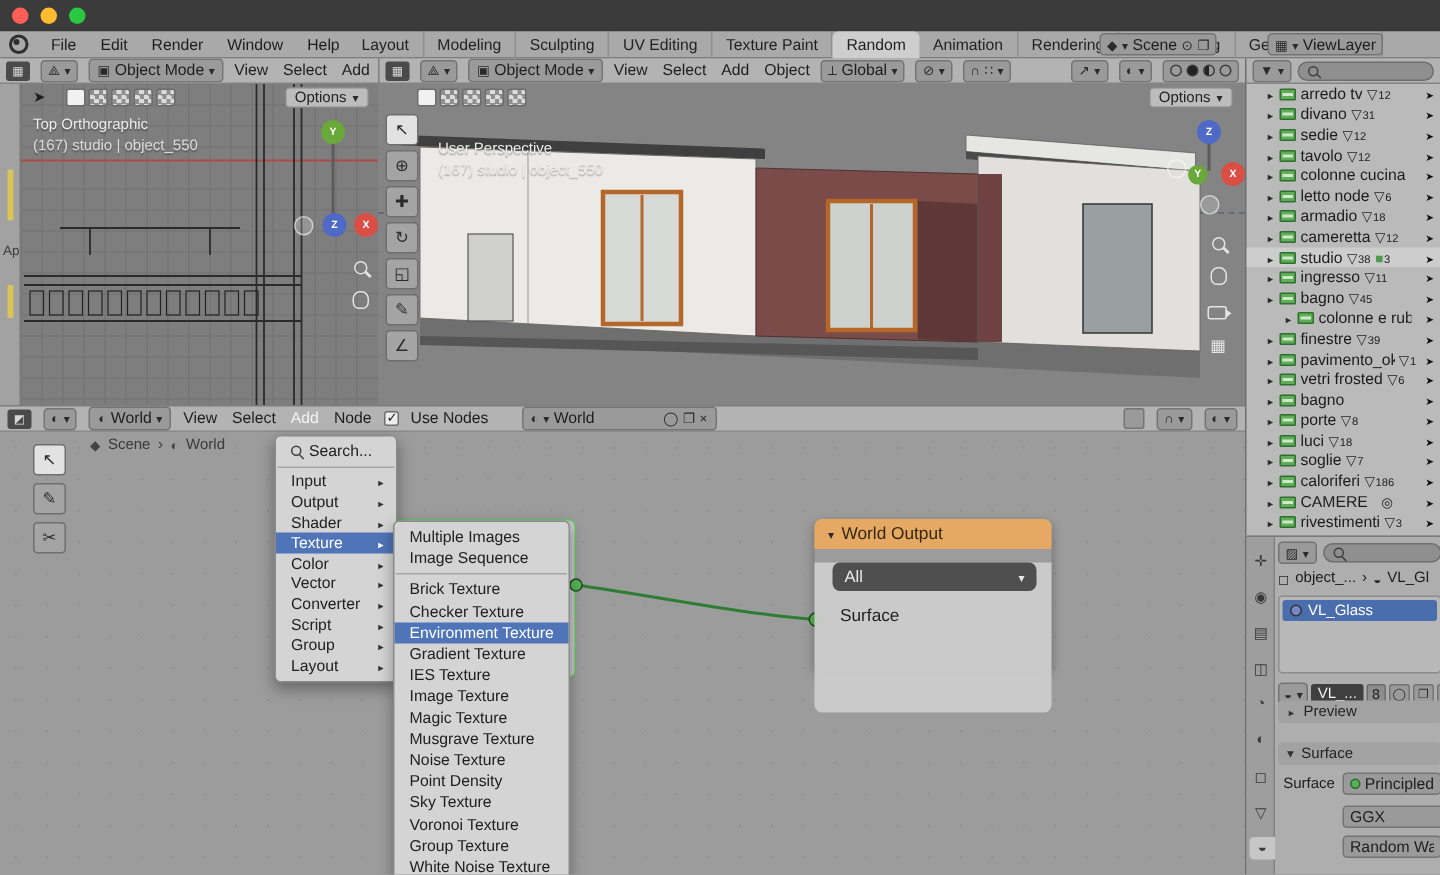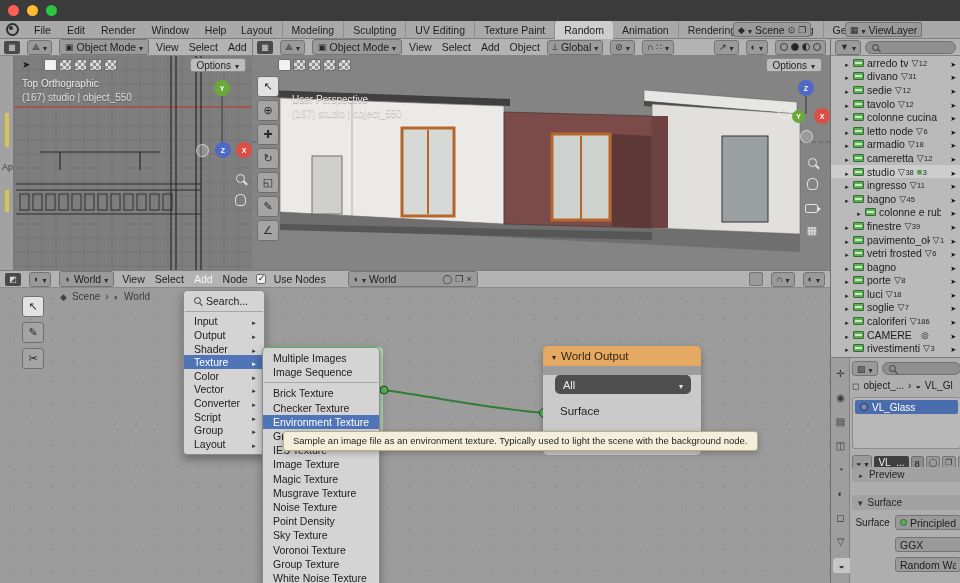--- a/index.html
+++ b/index.html
@@ -88,21 +88,21 @@
 .menu{position:absolute;background:#d4d4d4;border:1px solid #8a8a8a;border-radius:4px;box-shadow:0 4px 10px rgba(0,0,0,.35);padding:3px 0;z-index:5}
 .mrow{display:flex;align-items:center;height:13.6px;padding:0 7px 0 10px;font-size:10.5px;color:#202020;white-space:nowrap}
 .mrow.hl{background:#4f74b8;color:#fff}
 .mrow .sub{margin-left:auto}
 .mrow .sub::before{content:"►";font-size:6px;color:#333}
 .mrow.hl .sub::before{color:#fff}
 .msep{height:1px;background:#a7a7a7;margin:3px 1px}
 .bgnode{left:186px;top:346px;width:198px;height:106px;background:#c7c7c7;border:1.5px solid #67c667;border-radius:5px;z-index:1}
 .node{left:543px;top:346px;width:158px;height:100px;z-index:3;border-radius:5px;box-shadow:0 3px 7px rgba(0,0,0,.3)}
 .nhead{height:20px;background:#e5a964;border-radius:5px 5px 0 0;display:flex;align-items:center;gap:5px;padding:0 9px;font-size:11.5px;color:#34270f}
-.nbody{height:80px;background:rgba(203,203,203,.97);border-radius:0 0 5px 5px}
+.nbody{height:100px;background:rgba(203,203,203,.97);border-radius:0 0 5px 5px}
 .nselect{margin:9px 10px 0 12px;background:#4f4f4f;color:#ededed;border-radius:5px;height:19px;display:flex;align-items:center;padding:0 8px;font-size:11px}
 .nselect .chev{margin-left:auto}
 .nin{margin:11px 0 0 17px;font-size:11.5px;color:#1f1f1f}
 .tooltip{left:283px;top:431px;height:20px;line-height:18px;background:#f4eeda;border:1px solid #b5ad8d;border-radius:3px;padding:0 9px;font-size:9.5px;color:#232323;white-space:nowrap;z-index:8;box-shadow:0 2px 6px rgba(0,0,0,.25)}
 
 .props{left:830px;top:357px;width:130px;height:226px;background:#aeaeae;border-left:1px solid #6e6e6e;border-top:1px solid #7a7a7a;overflow:hidden}
 .ptabs{position:absolute;left:0;top:0;width:19px;height:226px;background:#9e9e9e;border-right:1px solid #828282}
 .ptab{position:absolute;left:2px;width:15px;height:15px;display:flex;align-items:center;justify-content:center;font-size:10px;color:#3a3a3a}
 .ptab.on{background:#c6c6c6;border-radius:3px 0 0 3px;width:17px}
 .pc{position:absolute;left:21px;width:109px}
@@ -804,21 +804,20 @@
         </div>
         <div class="mrow" style="height:14.2px">
           <span>Group Texture</span>
         </div>
         <div class="mrow" style="height:14.2px">
           <span>White Noise Texture</span>
         </div>
       </div>
   </div>
 
-  <div class="abs tooltip">Sample an image file as an environment texture. Typically used to light the scene with the background node.</div>
 
   <div class="abs props">
     <div class="ptabs">
       <span class="ptab" style="top:8px">✛</span>
       <span class="ptab" style="top:32px">◉</span>
       <span class="ptab" style="top:56px">▤</span>
       <span class="ptab" style="top:80px">◫</span>
       <span class="ptab" style="top:104px">◔</span>
       <span class="ptab" style="top:128px">◐</span>
       <span class="ptab" style="top:152px">◻</span>

